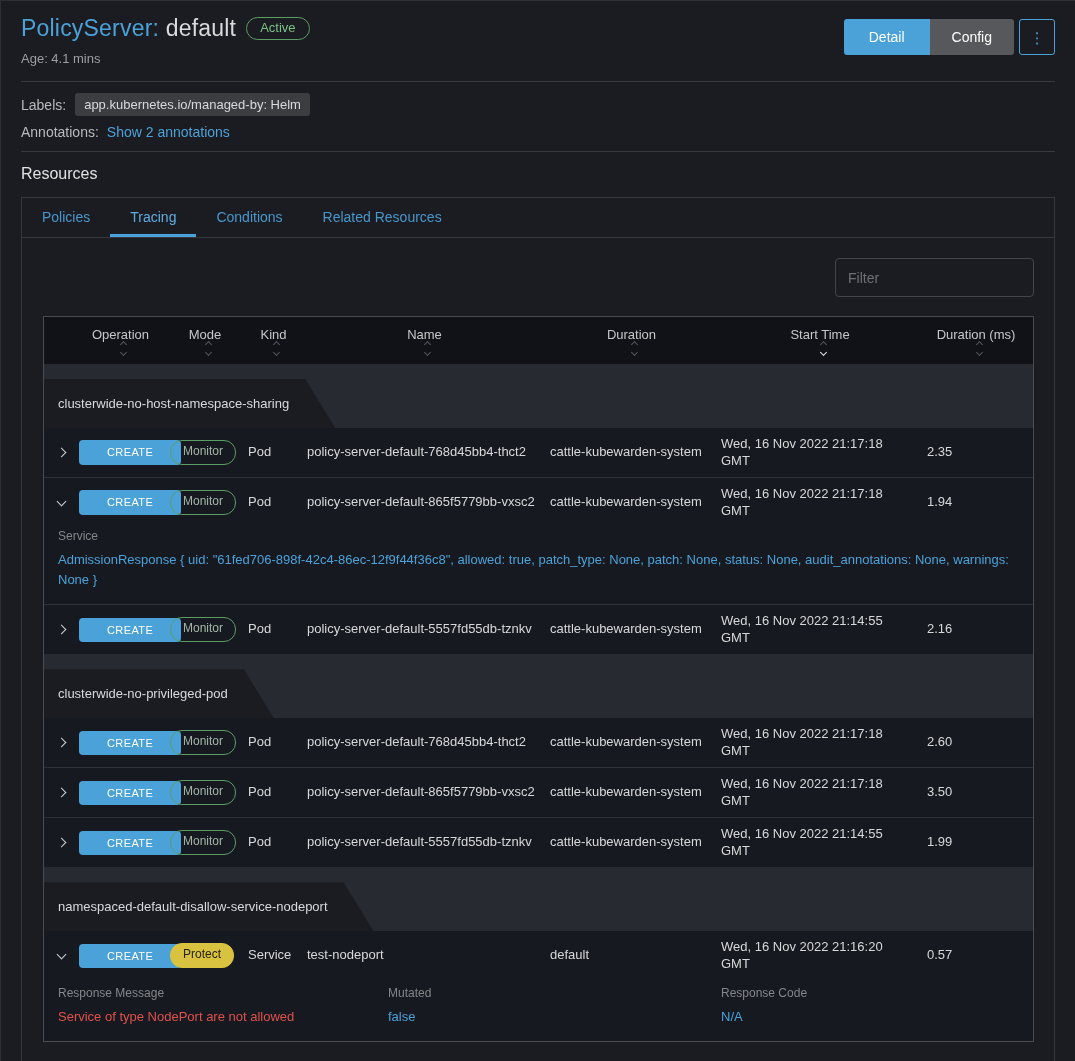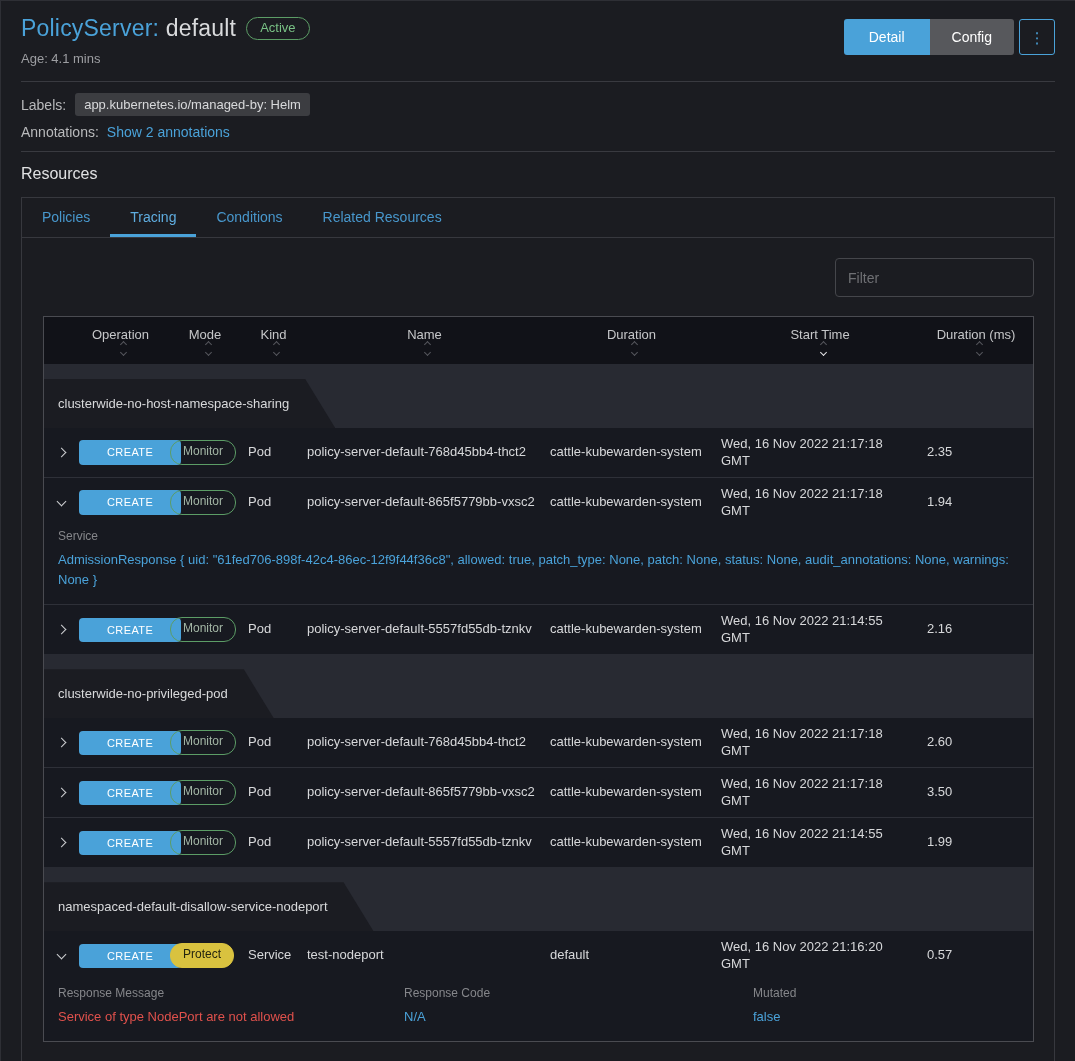--- a/index.html
+++ b/index.html
@@ -98,21 +98,21 @@
     font-size:12px; padding:3px 12px 4px; border-radius:12px; }
   .badge-mode.protect { border-color:var(--protect); background:var(--protect);
     color:#24250f; }
 
   .row-detail { padding:2px 20px 14px 14px; }
   .detail-label { font-size:12px; color:#85868a; }
   .detail-value { margin-top:7px; font-size:13px; line-height:1.55; }
   .detail-value.blue, .response-value { color:var(--accent); }
   .detail-value.red { color:var(--error); }
   .row-detail.fields { display:grid; grid-template-columns:330px 333px 1fr;
-    padding-top:6px;gap:16px; }
+    padding-top:6px; }
 </style>
 </head>
 <body>
 
 <div class="page">
 
   <div class="title-row">
     <div>
       <div class="title-left">
         <h1><span class="kind">PolicyServer:</span> <span>default</span></h1>
@@ -318,26 +318,26 @@
                 <div class="td">default</div>
                 <div class="td">Wed, 16 Nov 2022 21:16:20 GMT</div>
                 <div class="td">0.57</div>
               </div>
               <div class="row-detail fields">
                 <div class="field">
                   <div class="detail-label">Response Message</div>
                   <div class="detail-value red">Service of type NodePort are not allowed</div>
                 </div>
                 <div class="field">
+                  <div class="detail-label">Mutated</div>
+                  <div class="detail-value blue">false</div>
+                </div>
+                <div class="field">
                   <div class="detail-label">Response Code</div>
                   <div class="detail-value blue">N/A</div>
-                </div>
-                <div class="field">
-                  <div class="detail-label">Mutated</div>
-                  <div class="detail-value blue">false</div>
                 </div>
               </div>
             </div>
           </div>
       </div>
     </div>
   </div>
 </div>
 
 </body></html>

